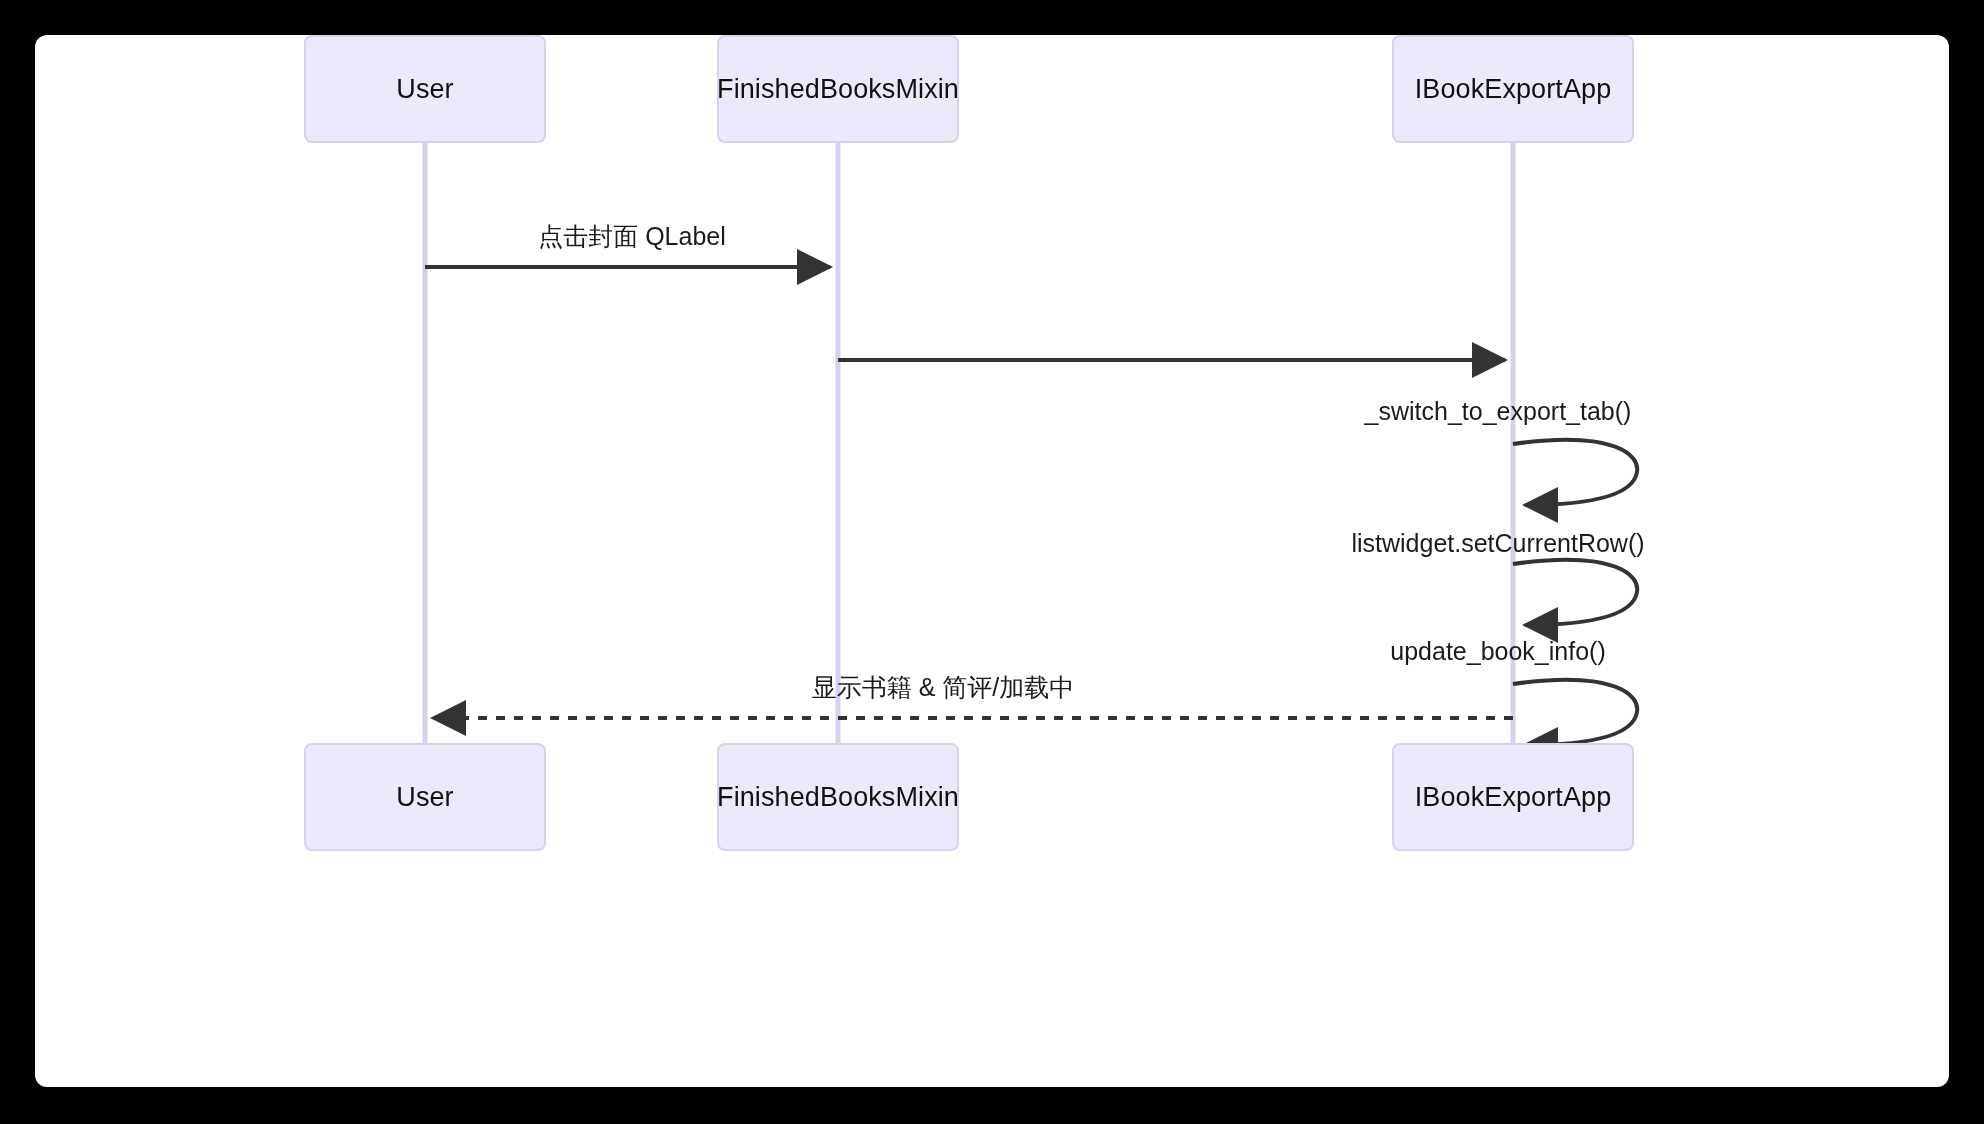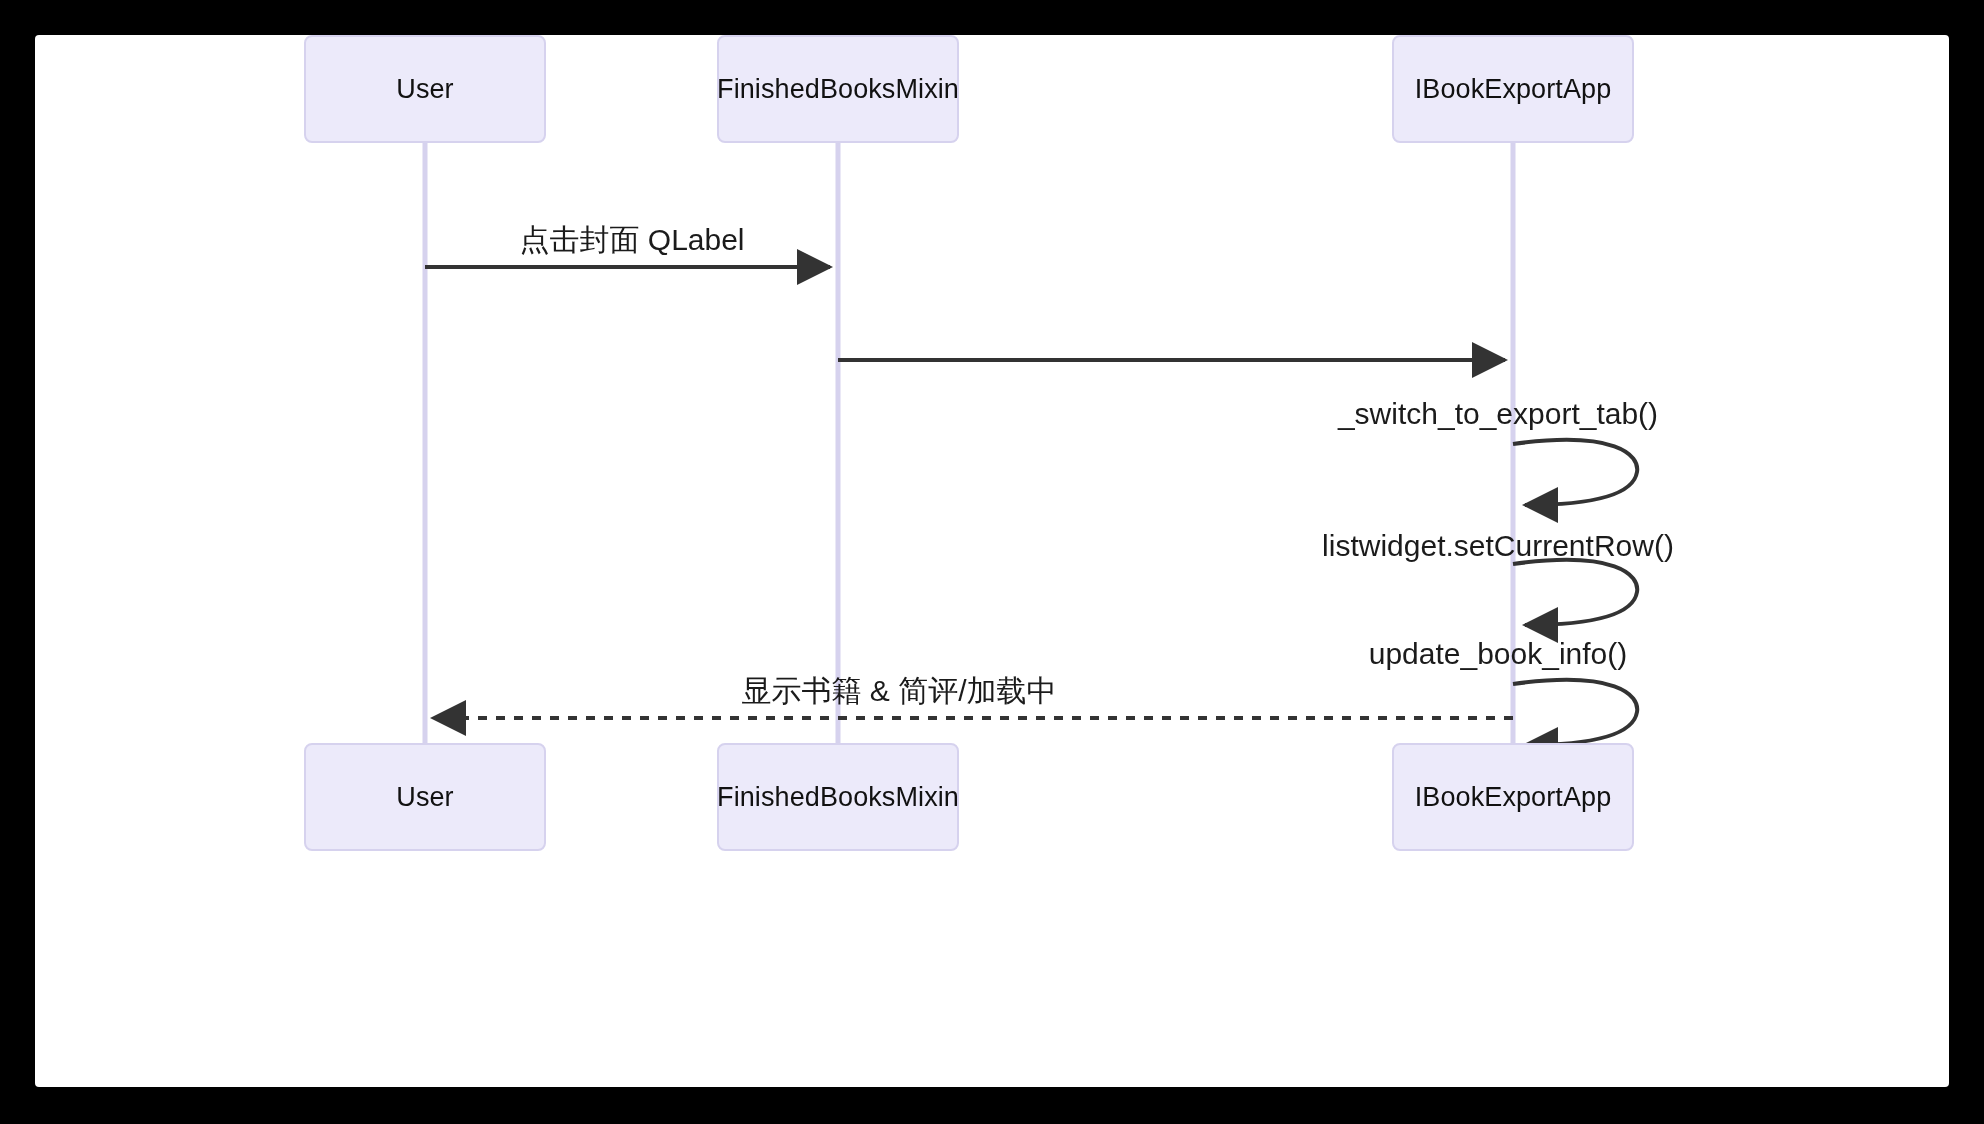--- a/index.html
+++ b/index.html
@@ -7,21 +7,21 @@
     width: 1984px; height: 1124px;
     background: #000000;
     font-family: "Liberation Sans", "DejaVu Sans", sans-serif;
     overflow: hidden;
   }
   #frame {
     position: absolute;
     left: 35px; top: 35px;
     width: 1914px; height: 1052px;
     background: #ffffff;
-    border-radius: 4px;
+    border-radius: 12px;
     overflow: hidden;
   }
   #canvas { position: absolute; inset: 0; }
   svg.layer { position: absolute; left: 0; top: 0; width: 1914px; height: 1052px; overflow: visible; }
 
   .pbox {
     position: absolute;
     width: 242px; height: 108px;
     background: #ECEAFA;
     border: 2px solid #D6D2EE;
@@ -29,21 +29,21 @@
     display: flex; align-items: center; justify-content: center;
   }
   .pbox-label {
     font-size: 27px;
     color: #111111;
     white-space: nowrap;
     letter-spacing: 0.1px;
   }
   .msg-label {
     position: absolute;
-    font-size: 30px;
+    font-size: 25px;
     color: #1b1b1b;
     white-space: nowrap;
     transform: translateX(-50%);
   }
 </style>
 </head>
 <body>
 
 <div id="frame">
   <div id="canvas">
@@ -97,16 +97,16 @@
 
     <div class="msg-label" style="left:597px; top:185px;">点击封面 QLabel</div>
 
 
     <div class="msg-label" style="left:1463px; top:362px;">_switch_to_export_tab()</div>
 
     <div class="msg-label" style="left:1463px; top:494px;">listwidget.setCurrentRow()</div>
 
     <div class="msg-label" style="left:1463px; top:602px;">update_book_info()</div>
 
-    <div class="msg-label" style="left:864px; top:636px;">显示书籍 &amp; 简评/加载中</div>
+    <div class="msg-label" style="left:908px; top:636px;">显示书籍 &amp; 简评/加载中</div>
 
   </div>
 </div>
 
 </body></html>

